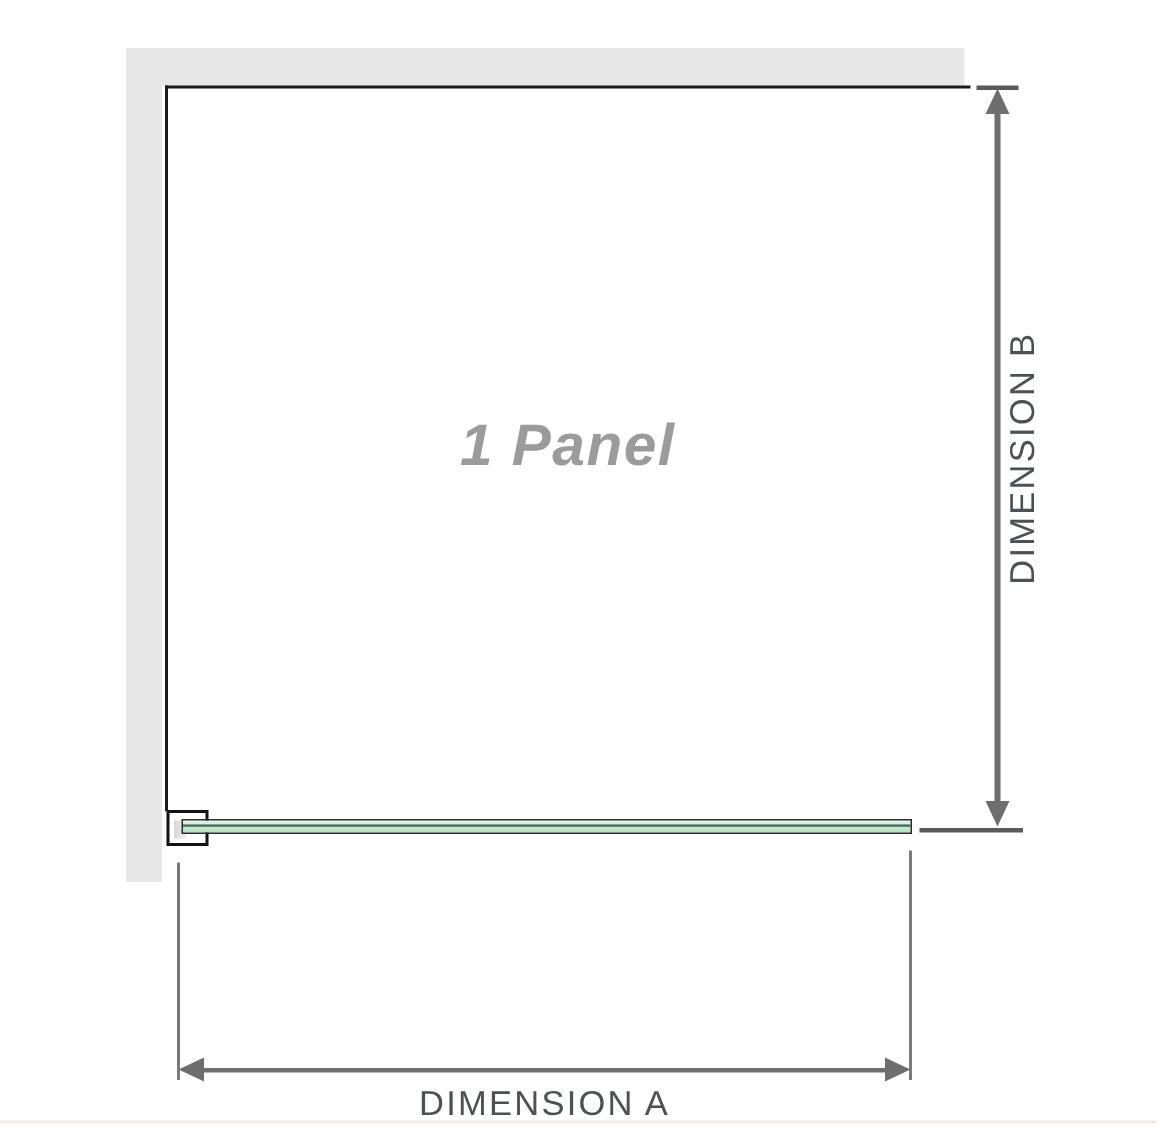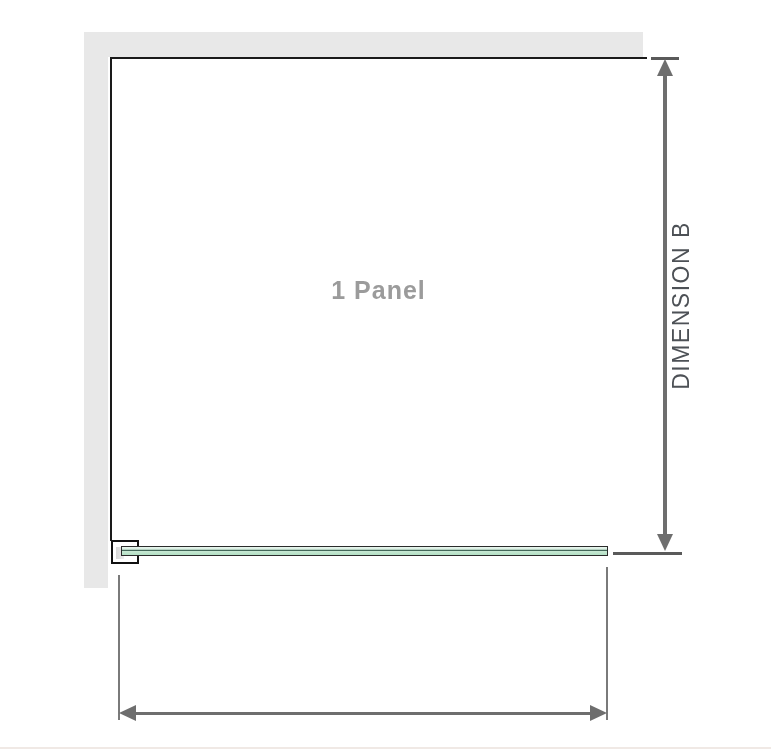--- a/index.html
+++ b/index.html
@@ -45,22 +45,23 @@
       #eaf6ef 0%, #d5eddf 30%,
       #44685a 36%, #44685a 48%,
       #c6e8d2 56%, #b2dfc4 100%);
     z-index: 3;
   }
 
   
   .panel-label {
     left: 110px; top: 276px; width: 537px;
     text-align: center;
+    font-style: italic;
     font-weight: 600;
-    font-size: 25px;
+    font-size: 39px;
     letter-spacing: 1px;
     color: #9b9b9b;
   }
 
   
   .dim-line  { background: #6e6e6e; }
   .dim-tick  { background: #5a5a5a; }
   .ext-line  { background: #7a7a7a; }
 
   .dimb-tick-top    { left: 651px; top: 57px;  width: 28px; height: 3px; }
@@ -135,16 +136,17 @@
   <div class="abs dim-line dimb-stem"></div>
   <div class="abs arrow dimb-arrow-up"></div>
   <div class="abs arrow dimb-arrow-down"></div>
   <div class="abs dim-label dimb-label">DIMENSION B</div>
 
   <div class="abs ext-line dima-ext-left"></div>
   <div class="abs ext-line dima-ext-right"></div>
   <div class="abs dim-line dima-stem"></div>
   <div class="abs arrow dima-arrow-left"></div>
   <div class="abs arrow dima-arrow-right"></div>
+  <div class="abs dim-label dima-label">DIMENSION A</div>
 
   <div class="abs bottom-divider"></div>
 
 </div>
 
 </body></html>

